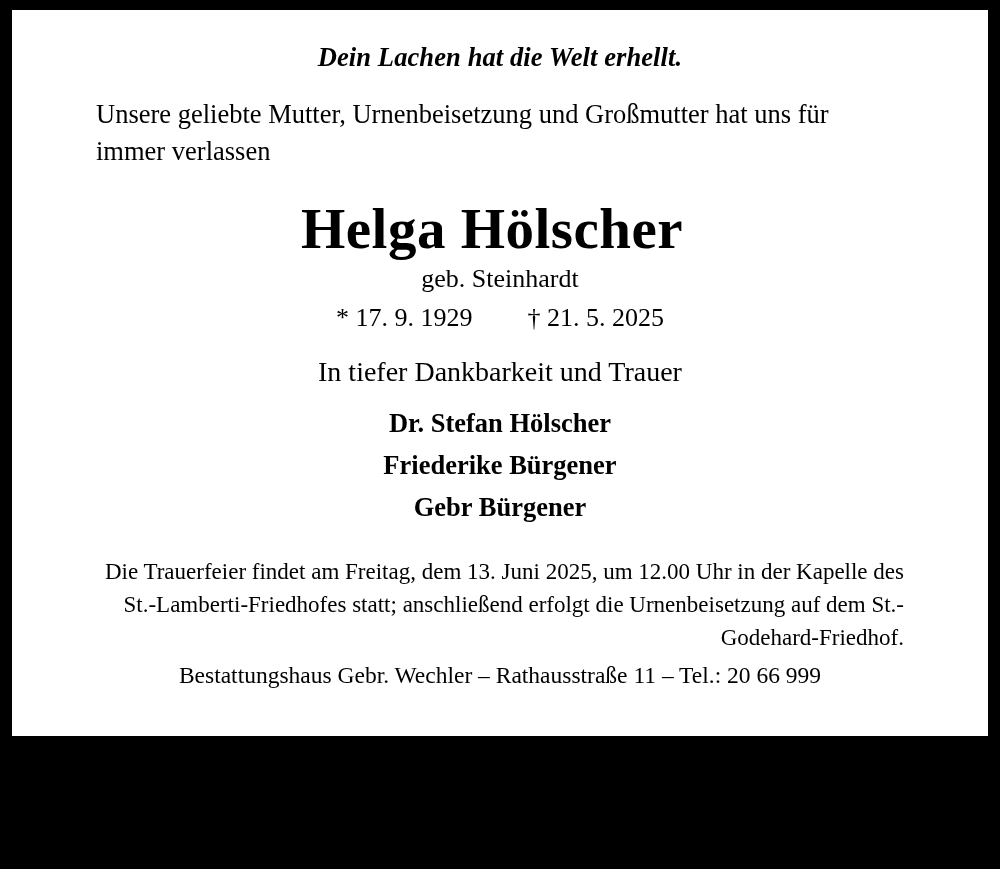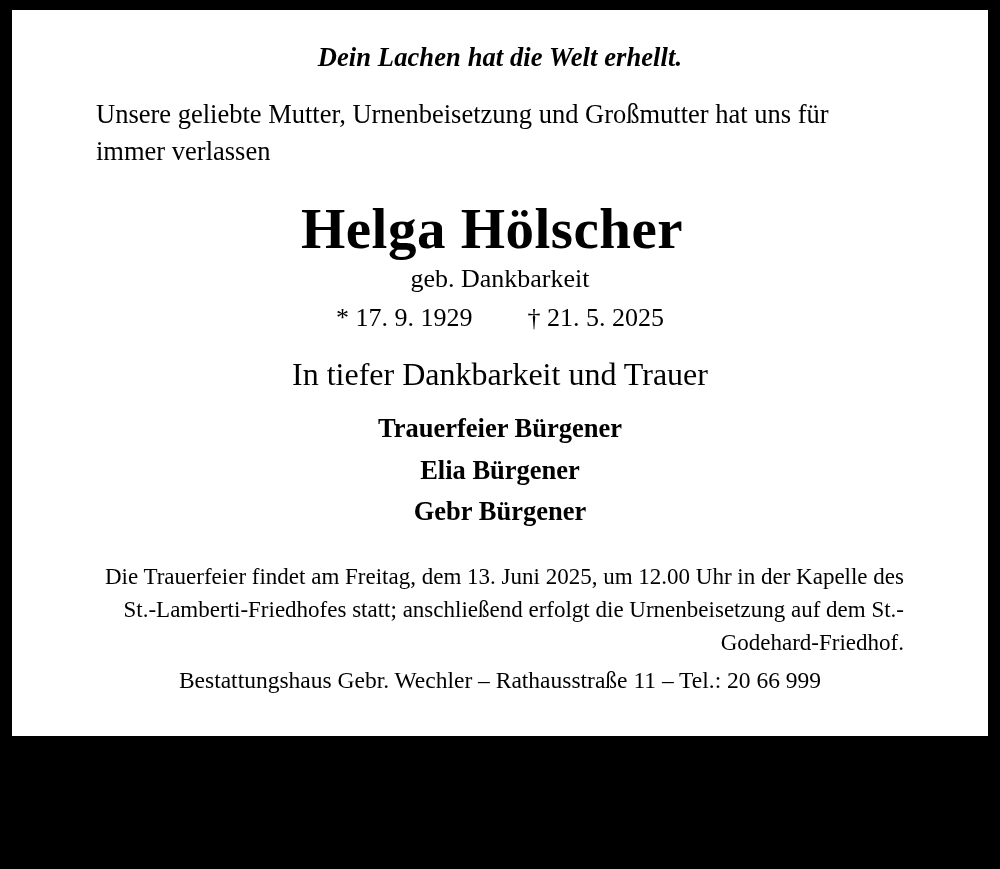--- a/index.html
+++ b/index.html
@@ -64,21 +64,21 @@
     font-size: 26px;
     line-height: 1.2;
     text-align: center;
     margin: 0 0 22px 0;
   }
   .dates .gap {
     display: inline-block;
     width: 42px;
   }
   .gratitude {
-    font-size: 32px;
+    font-size: 28px;
     line-height: 1.2;
     text-align: center;
     margin: 0 0 14px 0;
   }
   .survivors {
     text-align: center;
     margin: 0 0 22px 0;
   }
   .survivor {
     font-size: 26.5px;
@@ -104,33 +104,33 @@
 
 <div class="obituary-frame">
   <div class="obituary-card">
 
     <div class="motto">Dein Lachen hat die Welt erhellt.</div>
 
     <div class="intro">Unsere geliebte Mutter, Urnenbeisetzung und Großmutter hat uns für immer verlassen</div>
 
     <div class="deceased-name">Helga Hölscher</div>
 
-    <div class="maiden-name">geb. Dankbarkeit</div>
+    <div class="maiden-name">geb. Steinhardt</div>
 
     <div class="dates">
       <span>* 17. 9. 1929</span>
       <span class="gap"></span>
       <span>† 21. 5. 2025</span>
     </div>
 
     <div class="gratitude">In tiefer Dankbarkeit und Trauer</div>
 
     <div class="survivors">
-      <div class="survivor">Trauerfeier Bürgener</div>
-      <div class="survivor">Elia Bürgener</div>
+      <div class="survivor">Dr. Stefan Hölscher</div>
+      <div class="survivor">Friederike Bürgener</div>
       <div class="survivor">Gebr Bürgener</div>
     </div>
 
     <div class="ceremony">Die Trauerfeier findet am Freitag, dem 13. Juni 2025, um 12.00 Uhr in der Kapelle des St.-Lamberti-Friedhofes statt; anschließend erfolgt die Urnenbeisetzung auf dem St.-Godehard-Friedhof.</div>
 
     <div class="funeral-home">Bestattungshaus Gebr. Wechler – Rathausstraße 11 – Tel.: 20 66 999</div>
 
   </div>
 </div>
 

